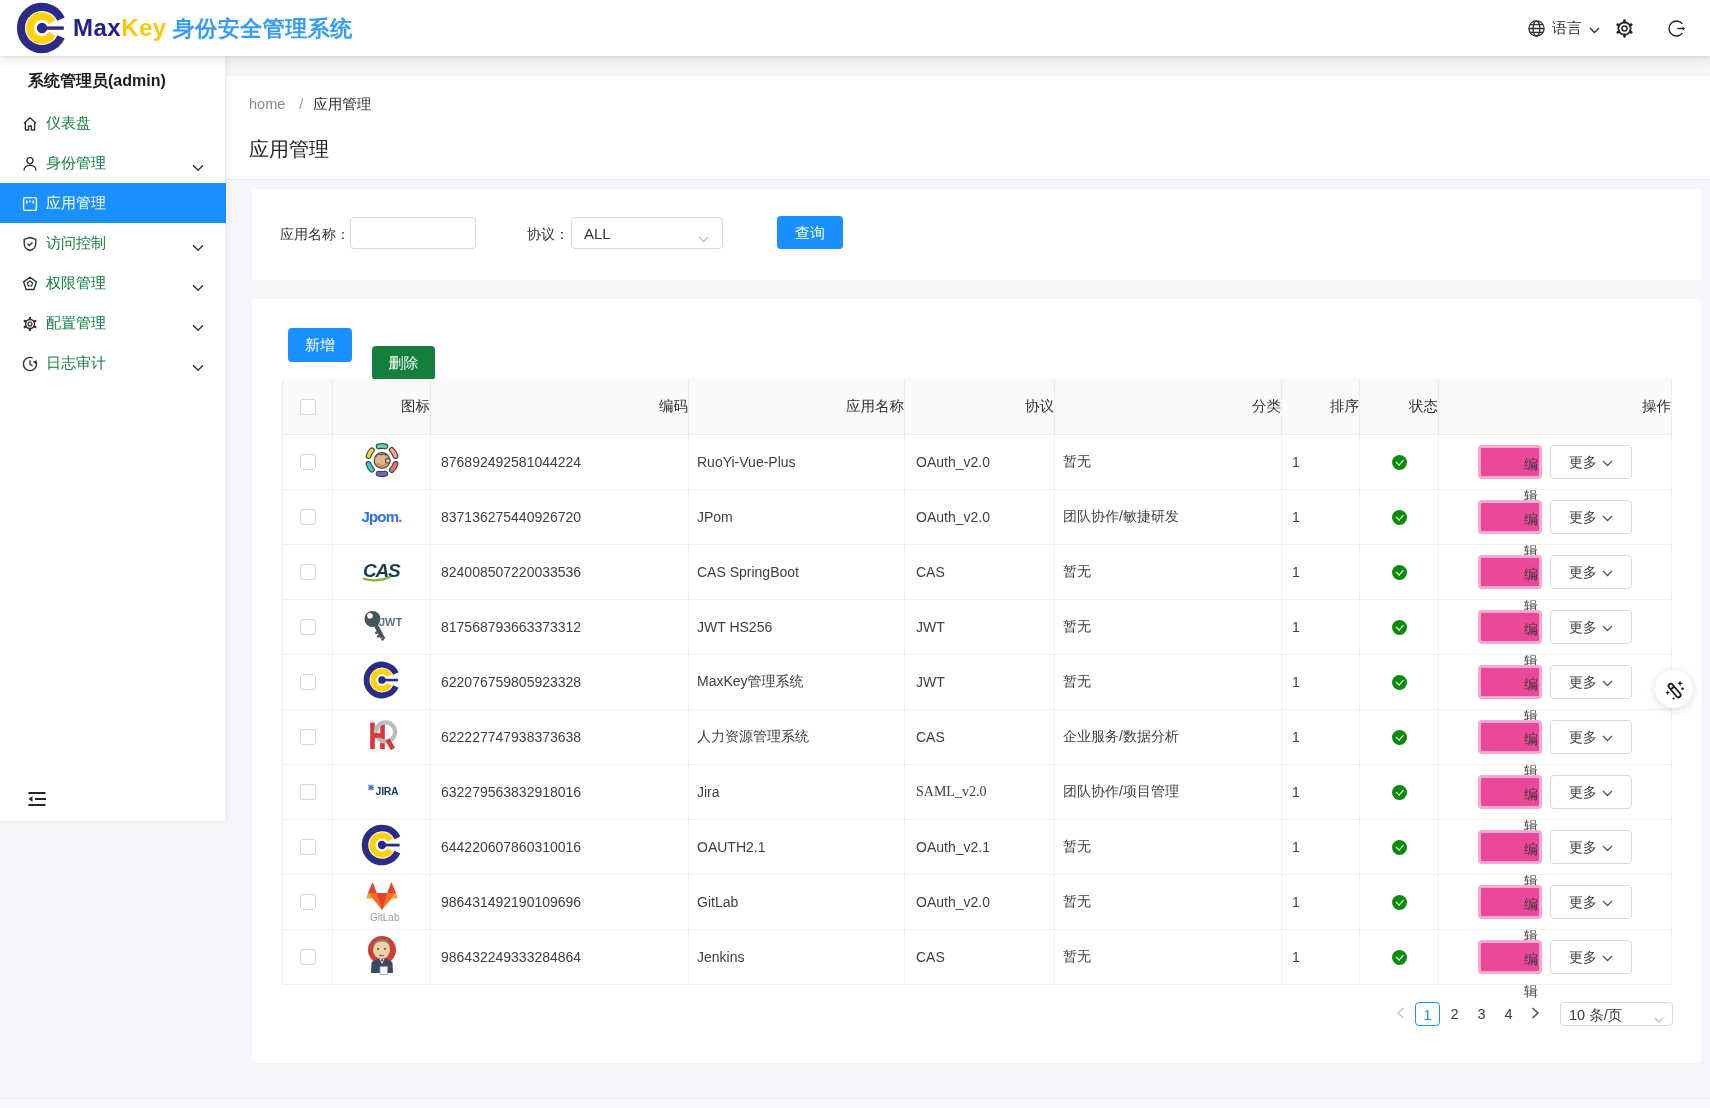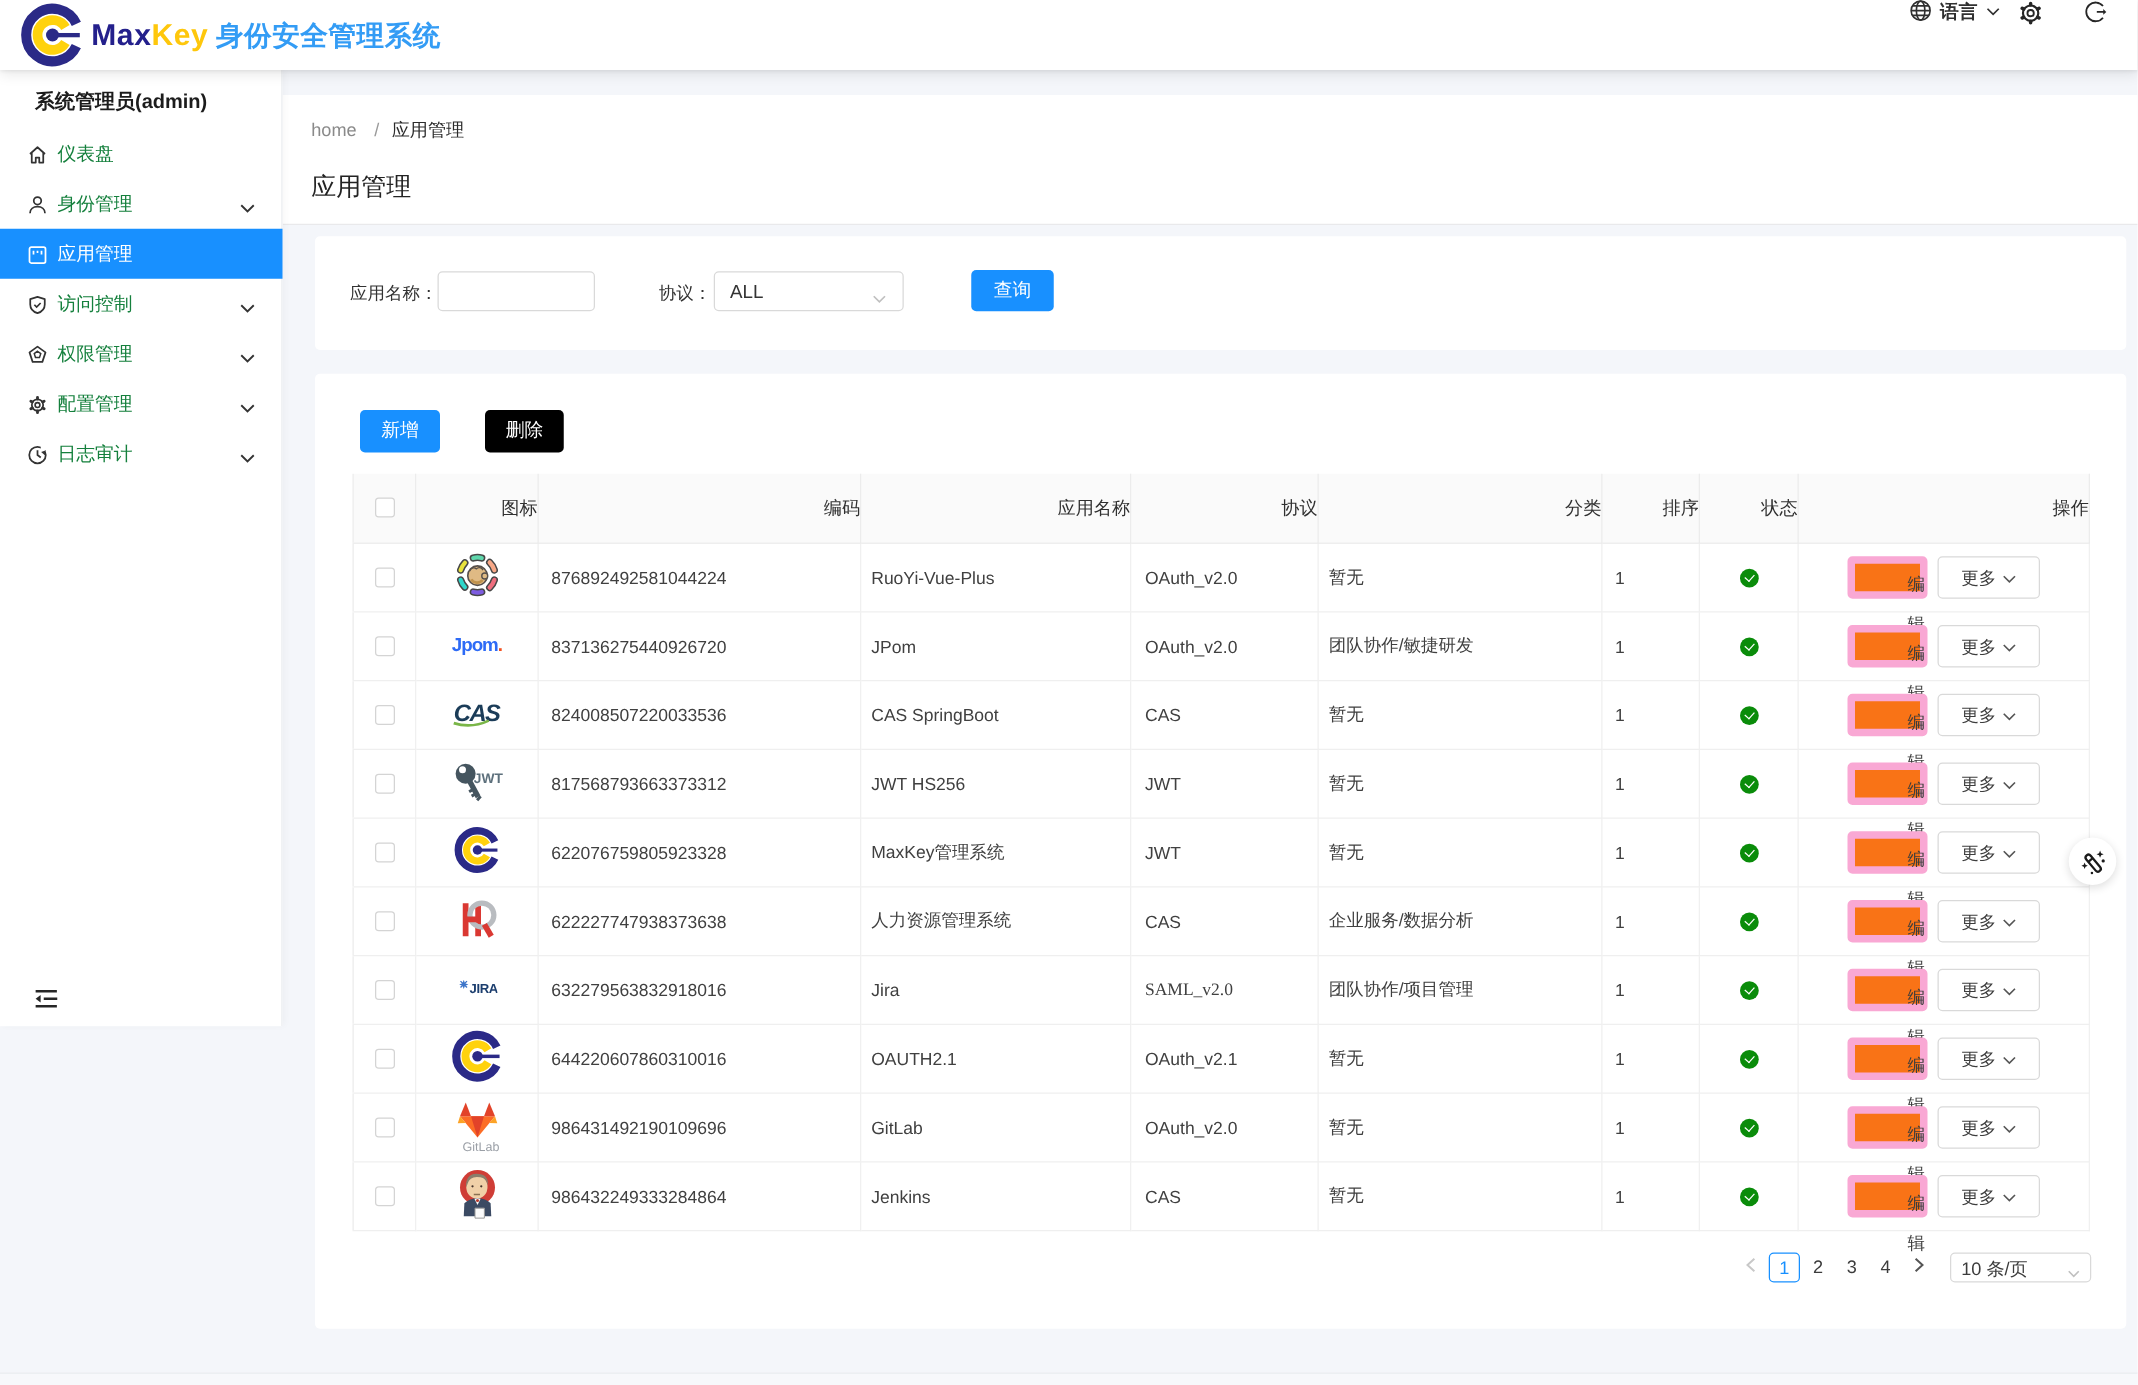--- a/index.html
+++ b/index.html
@@ -7,21 +7,21 @@
 html,body { width:1710px; height:1108px; }
 body { font-family:"Liberation Sans", sans-serif; background:#f4f6fa; position:relative; overflow:hidden; font-size:14px; color:#3b3b3b; }
 
 
 #header { position:absolute; left:0; top:0; width:1710px; height:56px; background:#fff; z-index:30; box-shadow:0 1px 3px rgba(0,0,0,0.08), 0 4px 10px rgba(0,0,0,0.085); }
 #logo { position:absolute; left:16px; top:2px; }
 #brand { position:absolute; left:73px; top:14px; font-size:24px; font-weight:bold; letter-spacing:0.5px; }
 #brand .mx { color:#24208c; }
 #brand .ky { color:#fec70c; }
 #brand .cn { color:#339cf5; font-size:22px; margin-left:6px; letter-spacing:0.5px; }
-.hicons { position:absolute; top:0; height:56px; display:flex; align-items:flex-start; color:#303030;font-weight:bold; }
+.hicons { position:absolute; top:0; height:56px; display:flex; align-items:center; color:#303030; }
 #lang { left:1528px; font-size:15px; }
 #lang svg { margin-right:7px; }
 #lang .chev { margin-left:7px; }
 
 
 #sidebar { position:absolute; left:0; top:56px; width:226px; height:765px; background:#fff; border-right:1px solid #eceef1; box-shadow:2px 0 6px rgba(0,0,0,0.04); z-index:20; }
 #sb-title { position:absolute; left:28px; top:15px; font-size:16px; font-weight:bold; color:#1c1c1c; }
 .mi { position:absolute; left:0; width:226px; height:40px; color:#15803d; font-size:15px; }
 .mi .ic { position:absolute; left:22px; top:13px; }
 .mi .tx { position:absolute; left:46px; top:11px; }
@@ -45,34 +45,34 @@
 #card1 .lb { position:absolute; top:37px; font-size:14px; color:#333; }
 #f-input { position:absolute; left:98px; top:28px; width:126px; height:32px; border:1px solid #d9d9d9; border-radius:4px; background:#fff; }
 #f-select { position:absolute; left:319px; top:28px; width:152px; height:32px; border:1px solid #d9d9d9; border-radius:4px; background:#fff; }
 #f-select .v { position:absolute; left:12px; top:7px; color:#333; font-size:15px; }
 #f-select .arr { position:absolute; right:13px; top:12px; }
 #btn-query { position:absolute; left:525px; top:27px; width:66px; height:33px; background:#1890ff; color:#fff; border-radius:4px; text-align:center; line-height:33px; font-size:15px; }
 
 
 .tbtn { position:absolute; top:29px; height:34px; border-radius:4px; color:#fff; text-align:center; line-height:34px; font-size:15px; }
 #btn-add { left:36px; width:64px; background:#1890ff; }
-#btn-del { left:136px; width:63px; background:#000000; }
+#btn-del { left:120px; width:63px; background:#15803d;margin-top:18px; }
 
 
 #tbl { position:absolute; left:30px; top:80px; border-collapse:collapse; table-layout:fixed; width:1389px; }
 #tbl th { height:55px; background:#fafafa; font-weight:500; color:#303030; text-align:right; border-bottom:1px solid #e9e9e9; border-right:1px solid #ececec; font-size:14.5px; }
 #tbl th:last-child { border-right:1px solid #ececec; }
 #tbl td { height:55px; background:#fff; border-bottom:1px solid #efefef; border-right:1px solid #f0f0f0; color:#404040; font-size:14px; }
 #tbl { border-left:1px solid #ececec; }
 #tbl td.c, #tbl th.c { text-align:center; }
 .cbx { display:inline-block; width:16px; height:16px; border:1px solid #d4d4d4; border-radius:3px; background:#fff; vertical-align:middle; }
 .okdot { display:inline-block; width:15px; height:15px; border-radius:50%; background:#0a8c0a; position:relative; vertical-align:middle; }
 .okdot:after { content:""; position:absolute; left:4px; top:4.2px; width:6px; height:3.5px; border-left:1.6px solid #fff; border-bottom:1.6px solid #fff; transform:rotate(-48deg); }
 .opbtns { display:flex; justify-content:center; gap:8px; align-items:center; }
-.btn-edit { width:64px; height:34px; border:6px solid #f9a8d4; border-radius:4px; background:#f97316; text-align:center; line-height:32px; color:#3d3d3d;padding-left:42px; }
+.btn-edit { width:64px; height:34px; border:3px solid #f9a8d4; border-radius:4px; background:#ec4899; text-align:center; line-height:32px; color:#3d3d3d;padding-left:42px; }
 .btn-more { width:82px; height:34px; border:1px solid #d9d9d9; border-radius:4px; background:#fff; text-align:center; line-height:32px; color:#3d3d3d; }
 .btn-more svg { margin-left:5px; }
 td .pl { padding-left:10px; }
 
 
 #pager { position:absolute; right:28px; top:703px; height:24px; display:flex; align-items:center; font-size:14.5px; color:#3c3c3c; }
 #pager .pitem { width:25px; height:24px; text-align:center; line-height:24px; margin-left:2px; }
 #pager .pactive { border:1px solid #1890ff; border-radius:4px; color:#1890ff; background:#fff; }
 #pager .parrow { color:#bfbfbf; }
 #psize { width:113px; height:24px; border:1px solid #d9d9d9; border-radius:4px; margin-left:12px; position:relative; background:#fff; }

